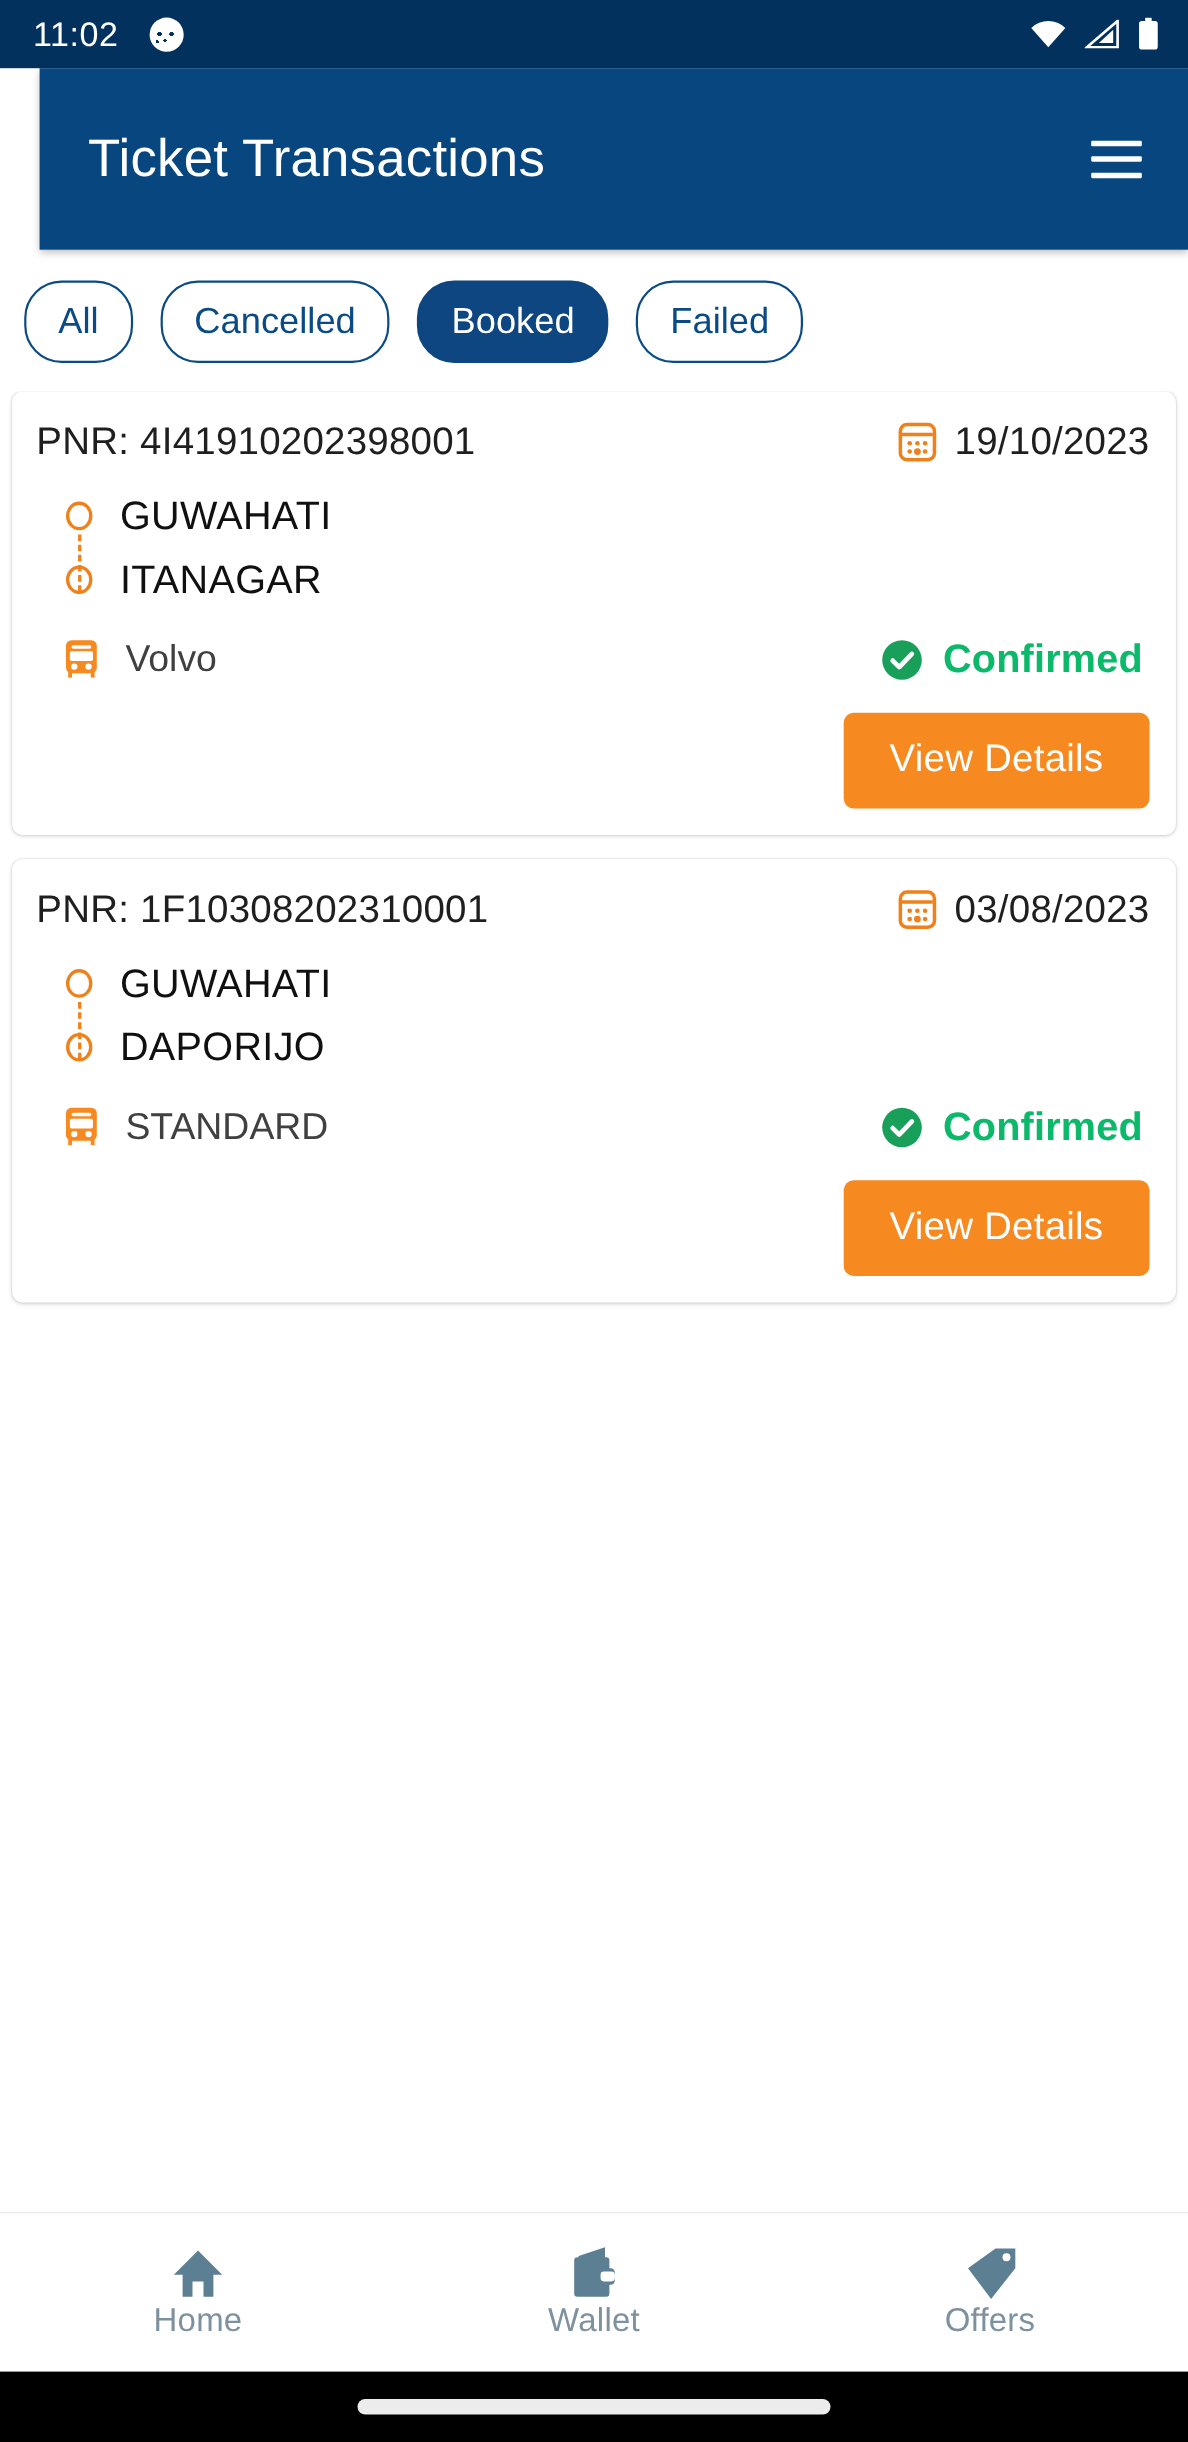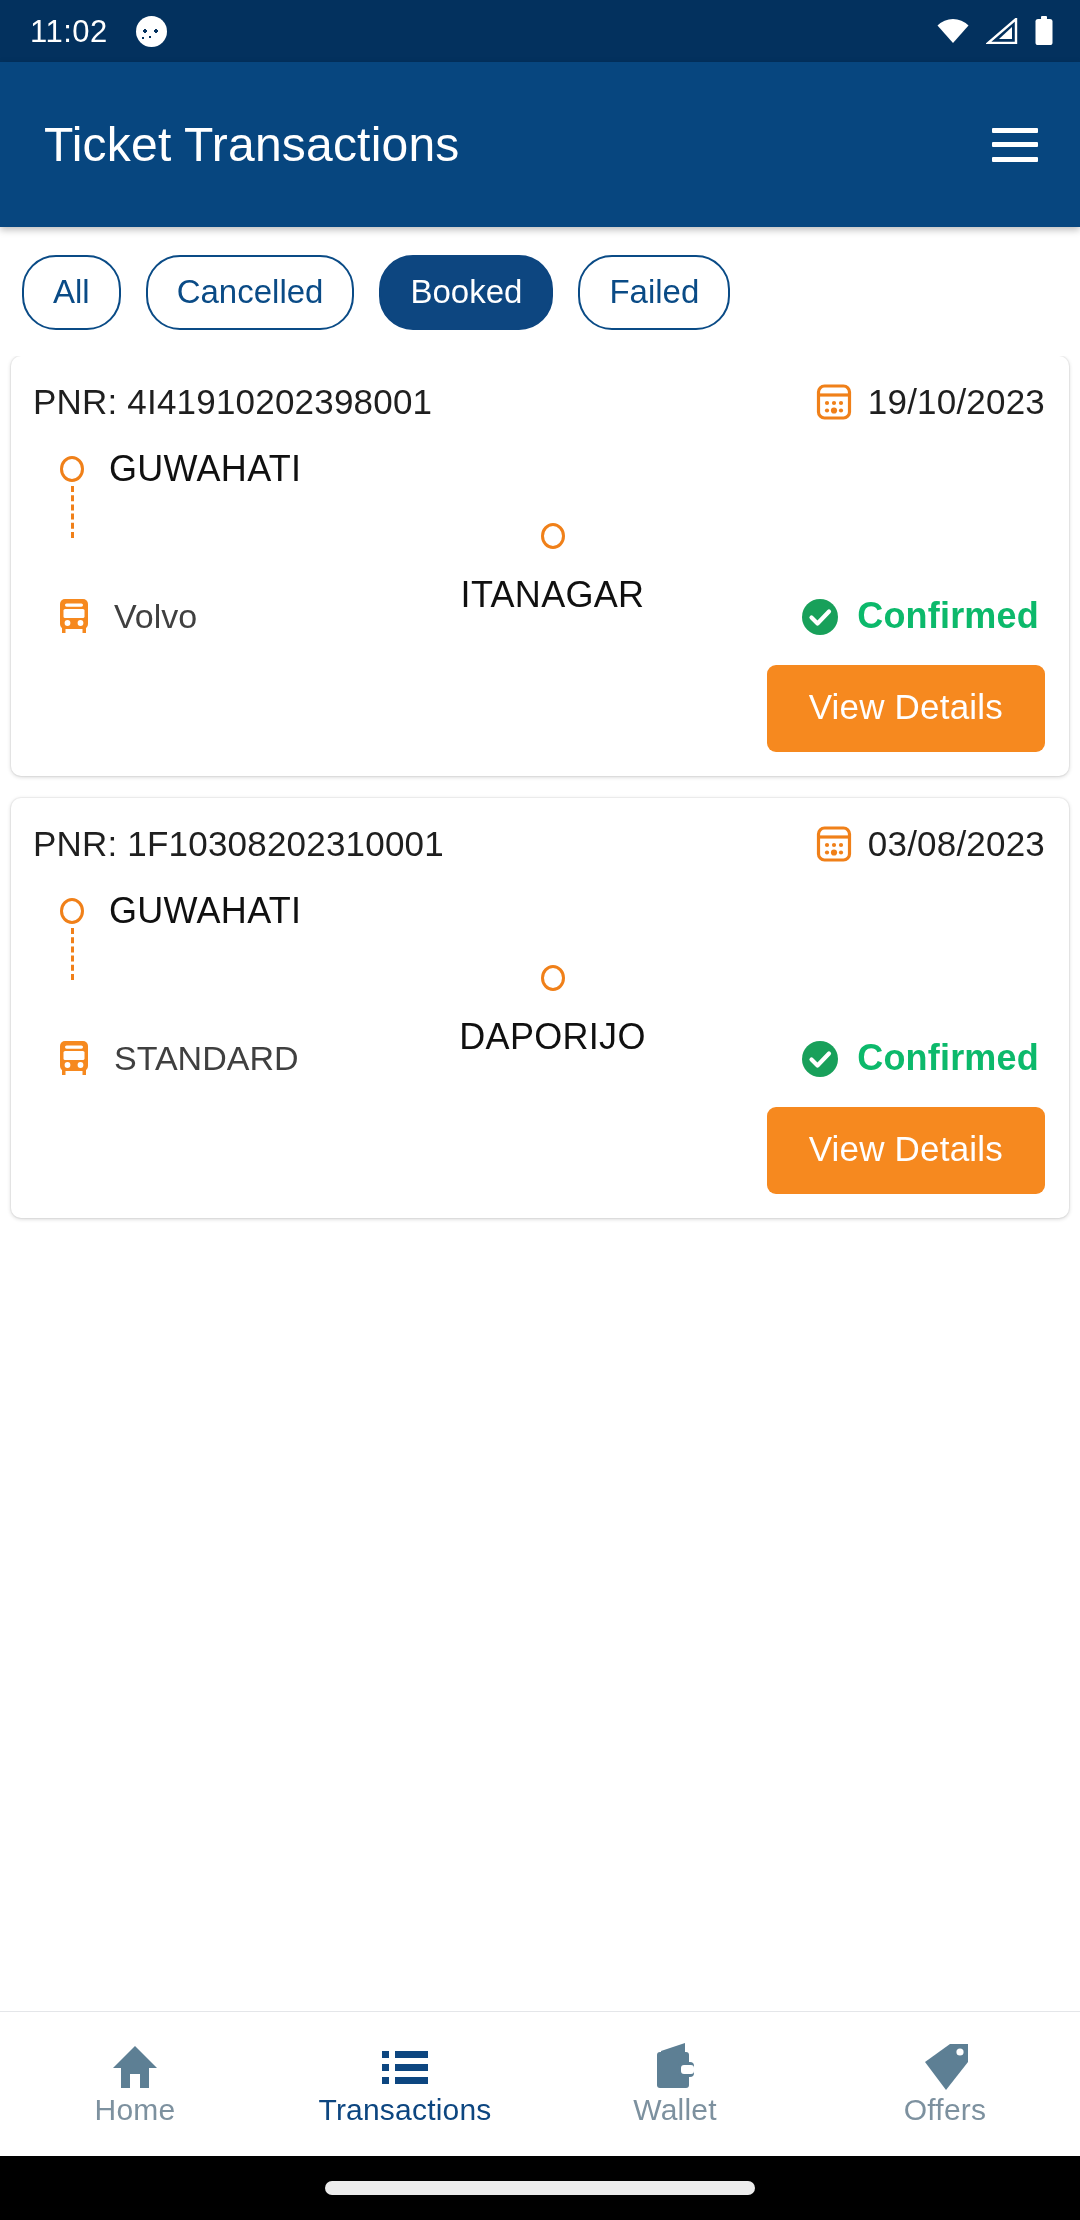--- a/index.html
+++ b/index.html
@@ -36,20 +36,21 @@
   .icon-signal { width:32px; height:26px; display:block; }
   .icon-battery { width:20px; height:30px; display:block; }
 
   
   .appbar {
     height:165px; background:#07467f; color:#ffffff;
     display:flex; align-items:center; justify-content:space-between;
     padding:0 42px 0 44px; flex:0 0 auto;
     box-shadow:0 3px 7px rgba(0,0,0,0.26);
     z-index:5;
+    margin-left:36px;
   }
   .appbar-title { font-size:48px; font-weight:400; letter-spacing:0.2px; white-space:nowrap; }
   .hamburger { width:46px; height:34px; display:flex; flex-direction:column; justify-content:space-between; cursor:pointer; }
   .hamburger span { display:block; height:5px; background:#ffffff; border-radius:1px; }
 
   
   .chips { display:flex; align-items:center; gap:25px; padding:28px 0 26px 22px; flex:0 0 auto; background:#ffffff; }
   .chip {
     border:2px solid #0a4b86; border-radius:34px; background:#ffffff;
     color:#0a4b86; font-size:33px; line-height:1;
@@ -65,21 +66,21 @@
     padding:26px 24px 24px 22px;
   }
   .card-head { display:flex; align-items:center; justify-content:space-between; }
   .pnr { font-size:35px; color:#1f1f1f; letter-spacing:0.2px; }
   .date-wrap { display:flex; align-items:center; gap:16px; }
   .icon-cal { width:36px; height:38px; display:block; }
   .date-text { font-size:35px; color:#1f1f1f; letter-spacing:0.2px; }
 
   .route { position:relative; margin:26px 0 0 27px; }
   .stop { display:flex; align-items:center; gap:25px; height:42px; }
-  .stop + .stop { margin-top:33px;flex-direction:column; }
+  .stop + .stop { margin-top:16px; }
   .dot { width:24px; height:26px; border:3px solid #f08019; border-radius:50%; background:#ffffff; flex:0 0 auto; }
   .stop-name { font-size:36px; color:#101010; letter-spacing:0.3px; }
   .dashline {
     position:absolute; left:11px; top:38px; width:0; height:52px;
     border-left:3px dashed #f08019;
   }
 
   .svc-row { display:flex; align-items:center; justify-content:space-between; margin:30px 0 0 24px; }
   .svc-left { display:flex; align-items:center; gap:23px; }
   .icon-bus { width:34px; height:36px; display:block; }
@@ -291,33 +292,20 @@
 
     <div class="navitem">
       <span class="navicon">
         <svg width="50" height="48" viewBox="0 0 50 48">
           <path d="M25 3 L47 25 L39 25 L39 45 L30 45 L30 31 L20 31 L20 45 L11 45 L11 25 L3 25 Z" fill="#5d7f94"></path>
         </svg>
       </span>
       <span class="navlabel">Home</span>
     </div>
 
-    <div class="navitem active">
-      <span class="navicon">
-        <svg width="50" height="40" viewBox="0 0 50 40">
-          <rect x="2" y="4" width="7" height="7" fill="#0d4680"></rect>
-          <rect x="2" y="17" width="7" height="7" fill="#0d4680"></rect>
-          <rect x="2" y="30" width="7" height="7" fill="#0d4680"></rect>
-          <rect x="15" y="4" width="33" height="7" fill="#0d4680"></rect>
-          <rect x="15" y="17" width="33" height="7" fill="#0d4680"></rect>
-          <rect x="15" y="30" width="33" height="7" fill="#0d4680"></rect>
-        </svg>
-      </span>
-      <span class="navlabel">Transactions</span>
-    </div>
 
     <div class="navitem">
       <span class="navicon">
         <svg width="52" height="50" viewBox="0 0 52 50">
           <path d="M12 9 L36 1 L36 11 L12 11 Z" fill="#5d7f94"></path>
           <rect x="8" y="10" width="32" height="36" rx="3" fill="#5d7f94"></rect>
           <rect x="29" y="20" width="16" height="15" rx="4" fill="#5d7f94"></rect>
           <rect x="32" y="23" width="13" height="9" rx="3" fill="#ffffff"></rect>
         </svg>
       </span>

